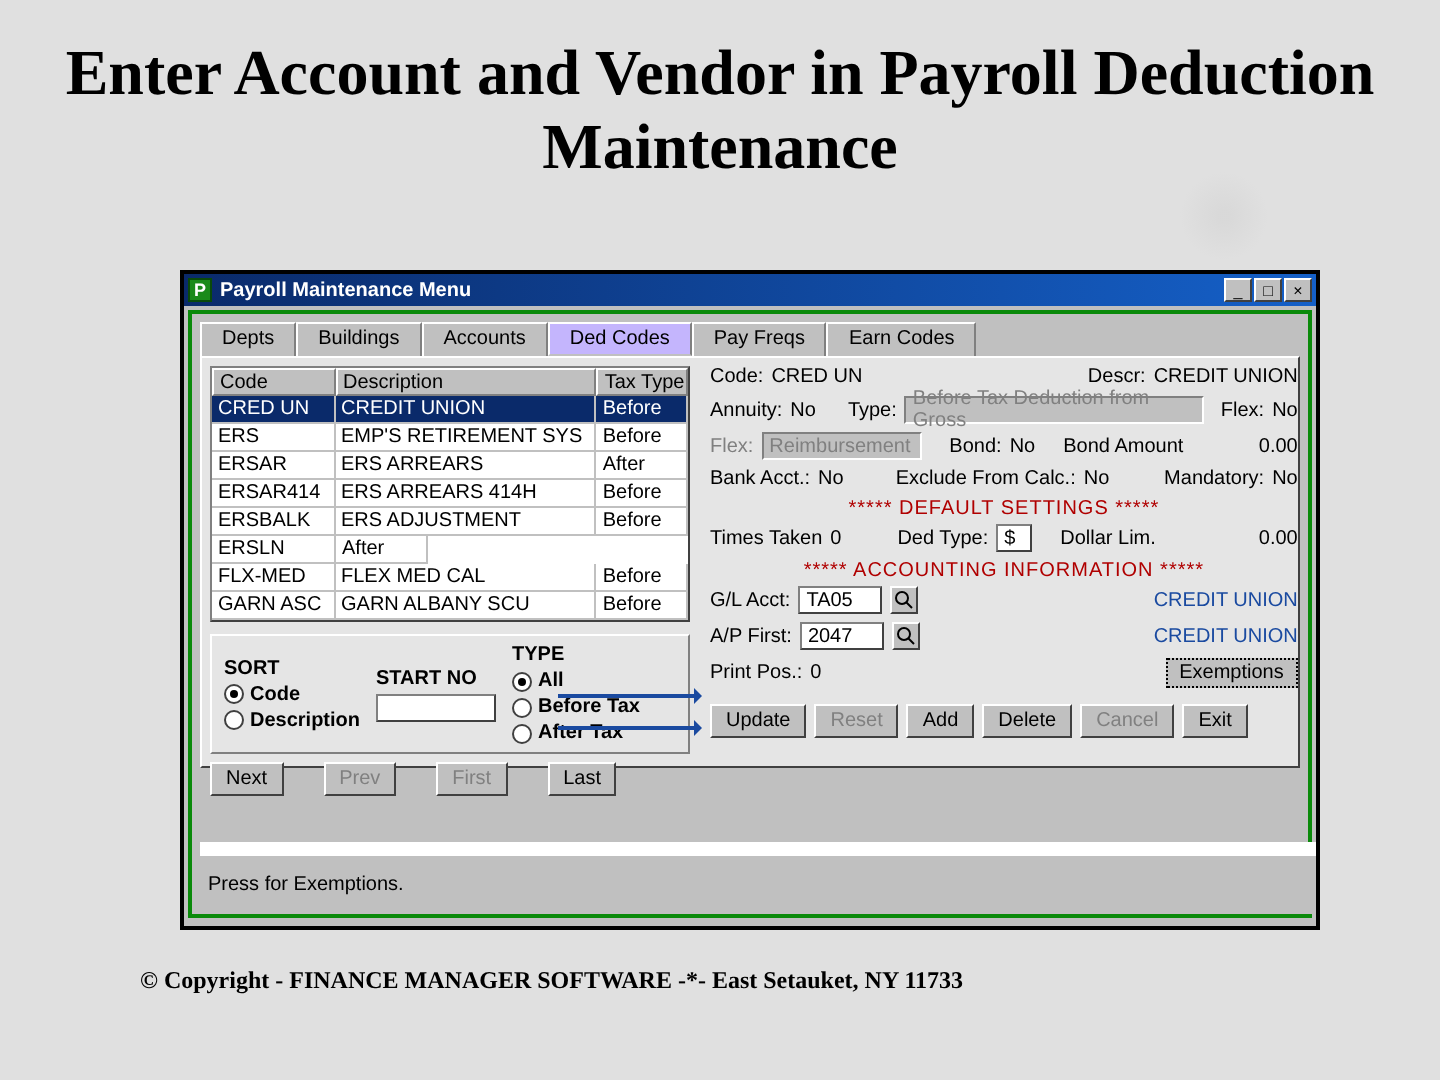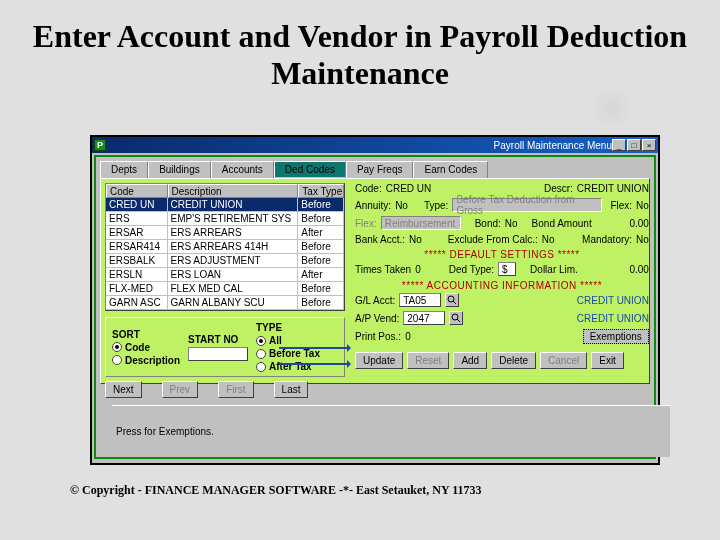--- a/index.html
+++ b/index.html
@@ -42,21 +42,21 @@
   .titlebar .icon {
     width: 12px; height: 12px;
     background: #1a8a1a;
     color: #fff;
     font-weight: bold;
     font-size: 9px;
     display: flex; align-items: center; justify-content: center;
     margin-right: 4px;
     border: 1px solid #0a4a0a;
   }
-  .titlebar .title { flex: 1; font-weight: normal; font-size: 10px; text-align: right; }
+  .titlebar .title { flex: 1; font-weight: bold; font-size: 10px; }
   .titlebar .controls { display: flex; gap: 1px; }
   .titlebar .controls .btn {
     width: 14px; height: 12px;
     background: #c0c0c0;
     border: 1px solid #fff;
     border-right-color: #404040; border-bottom-color: #404040;
     font-size: 8px;
     display: flex; align-items: center; justify-content: center;
     color: #000;
   }
@@ -74,27 +74,27 @@
   }
   .tab {
     padding: 2px 10px;
     background: #c0c0c0;
     border: 1px solid #808080;
     border-bottom: none;
     border-top-color: #fff; border-left-color: #fff;
     font-size: 10px;
     position: relative;
   }
-  .tab.active { background: #0f766e; border-bottom: 1px solid #c0c0c0; z-index: 2; }
+  .tab.active { background: #c4b5fd; border-bottom: 1px solid #c0c0c0; z-index: 2; }
   .tab-panel {
     border: 1px solid #fff;
     border-right-color: #404040; border-bottom-color: #404040;
     margin: 0 4px 4px;
     height: 206px;
-    background: #bef264;
+    background: #e5e5e5;
     position: relative;
     display: flex;
   }
   .left-pane {
     width: 248px;
     padding: 4px;
   }
   .grid {
     background: #fff;
     border: 1px solid #404040;
@@ -179,25 +179,25 @@
     background: #1a4aa0;
   }
   .arrow::after {
     content: "";
     position: absolute; right: -6px; top: -3px;
     border: 4px solid transparent;
     border-left-color: #1a4aa0;
   }
   .footer {
     position: absolute;
-    left: 16px; bottom: 0;
+    left: 4px; bottom: 0;
     width: 100%;
     background: #c0c0c0;
-    border-top: 1px solid #ffffff;
-    padding: 20px 4px;
+    border-top: 7px solid #ffffff;
+    padding: 9px 4px;
     font-size: 10px;
   }
   .magnify {
     width: 14px; height: 14px;
     display: inline-flex; align-items: center; justify-content: center;
     border: 1px solid #fff;
     border-right-color:#404040; border-bottom-color:#404040;
     background:#c0c0c0;
   }
   .copyright {
@@ -264,21 +264,20 @@
             <div class="cell c-desc">ERS ARREARS 414H</div>
             <div class="cell c-tax">Before</div>
           </div>
           <div class="grid-row">
             <div class="cell c-code">ERSBALK</div>
             <div class="cell c-desc">ERS ADJUSTMENT</div>
             <div class="cell c-tax">Before</div>
           </div>
           <div class="grid-row">
             <div class="cell c-code">ERSLN</div>
-            <div class="cell c-desc">ERS LOAN</div>
             <div class="cell c-tax">After</div>
           </div>
           <div class="grid-row">
             <div class="cell c-code">FLX-MED</div>
             <div class="cell c-desc">FLEX MED CAL</div>
             <div class="cell c-tax">Before</div>
           </div>
           <div class="grid-row">
             <div class="cell c-code">GARN ASC</div>
             <div class="cell c-desc">GARN ALBANY SCU</div>
@@ -389,21 +388,21 @@
           <span class="magnify">
             <svg width="10" height="10" viewBox="0 0 10 10">
                 <circle cx="4" cy="4" r="3" fill="none" stroke="#000"></circle>
                 <line x1="6" y1="6" x2="9" y2="9" stroke="#000"></line>
               </svg>
           </span>
           <span style="flex:1"></span>
           <span style="color:#1a4aa0">CREDIT UNION</span>
         </div>
         <div class="rp-row">
-          <span class="lbl">A/P Vend:</span>
+          <span class="lbl">A/P First:</span>
           <span class="field" style="width:42px">2047</span>
           <span class="magnify">
             <svg width="10" height="10" viewBox="0 0 10 10">
                 <circle cx="4" cy="4" r="3" fill="none" stroke="#000"></circle>
                 <line x1="6" y1="6" x2="9" y2="9" stroke="#000"></line>
               </svg>
           </span>
           <span style="flex:1"></span>
           <span style="color:#1a4aa0">CREDIT UNION</span>
         </div>

